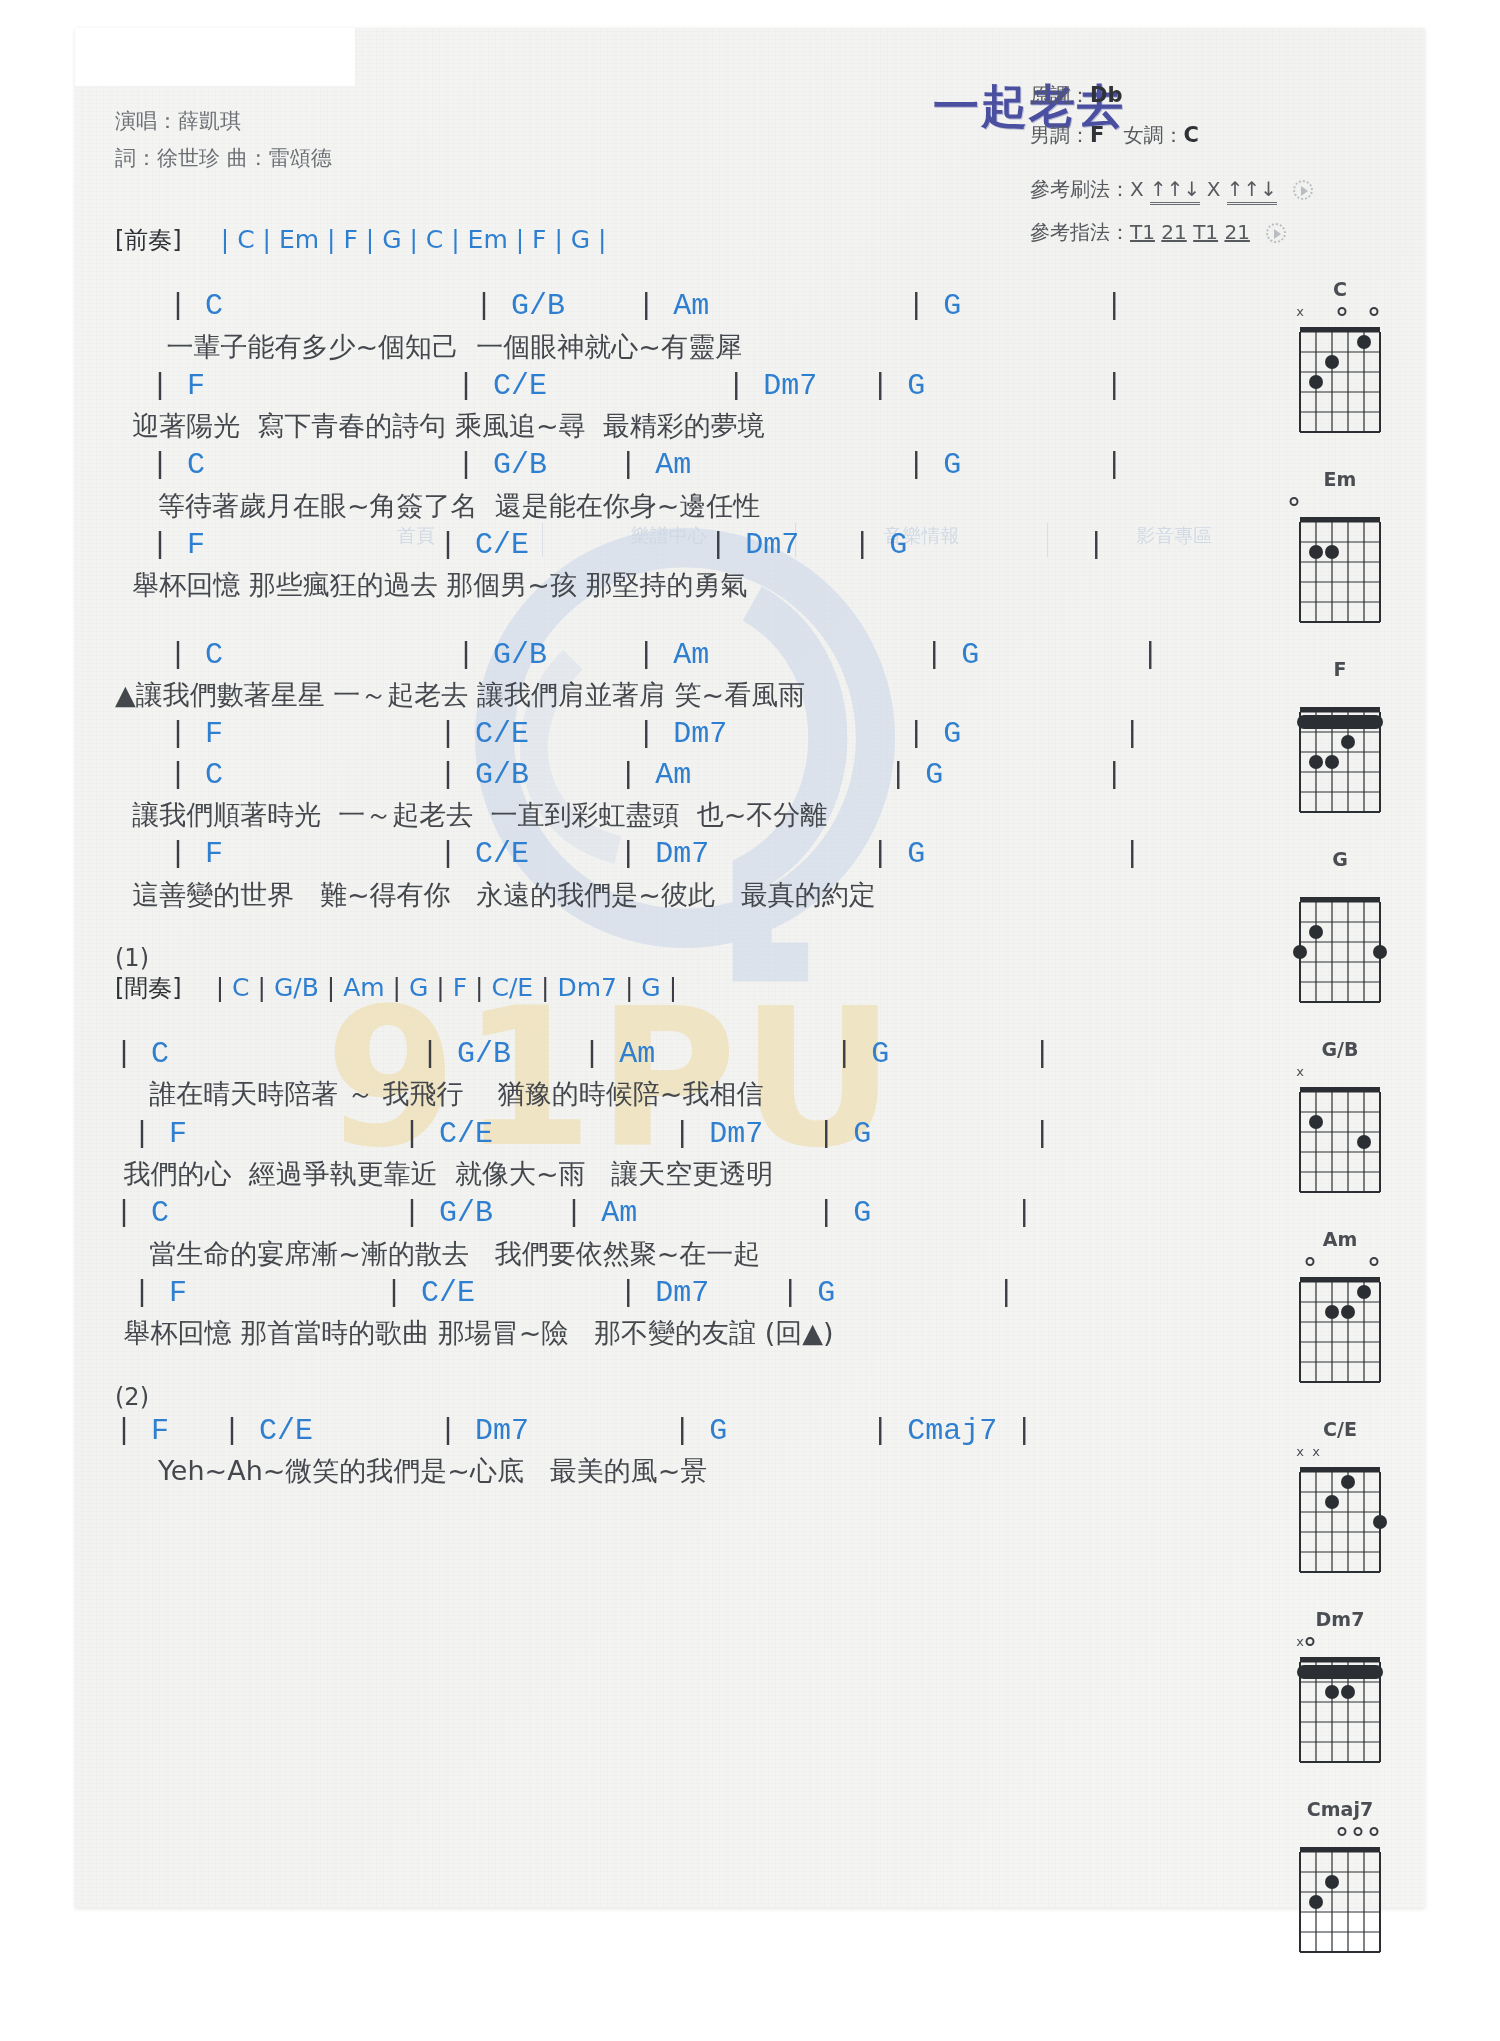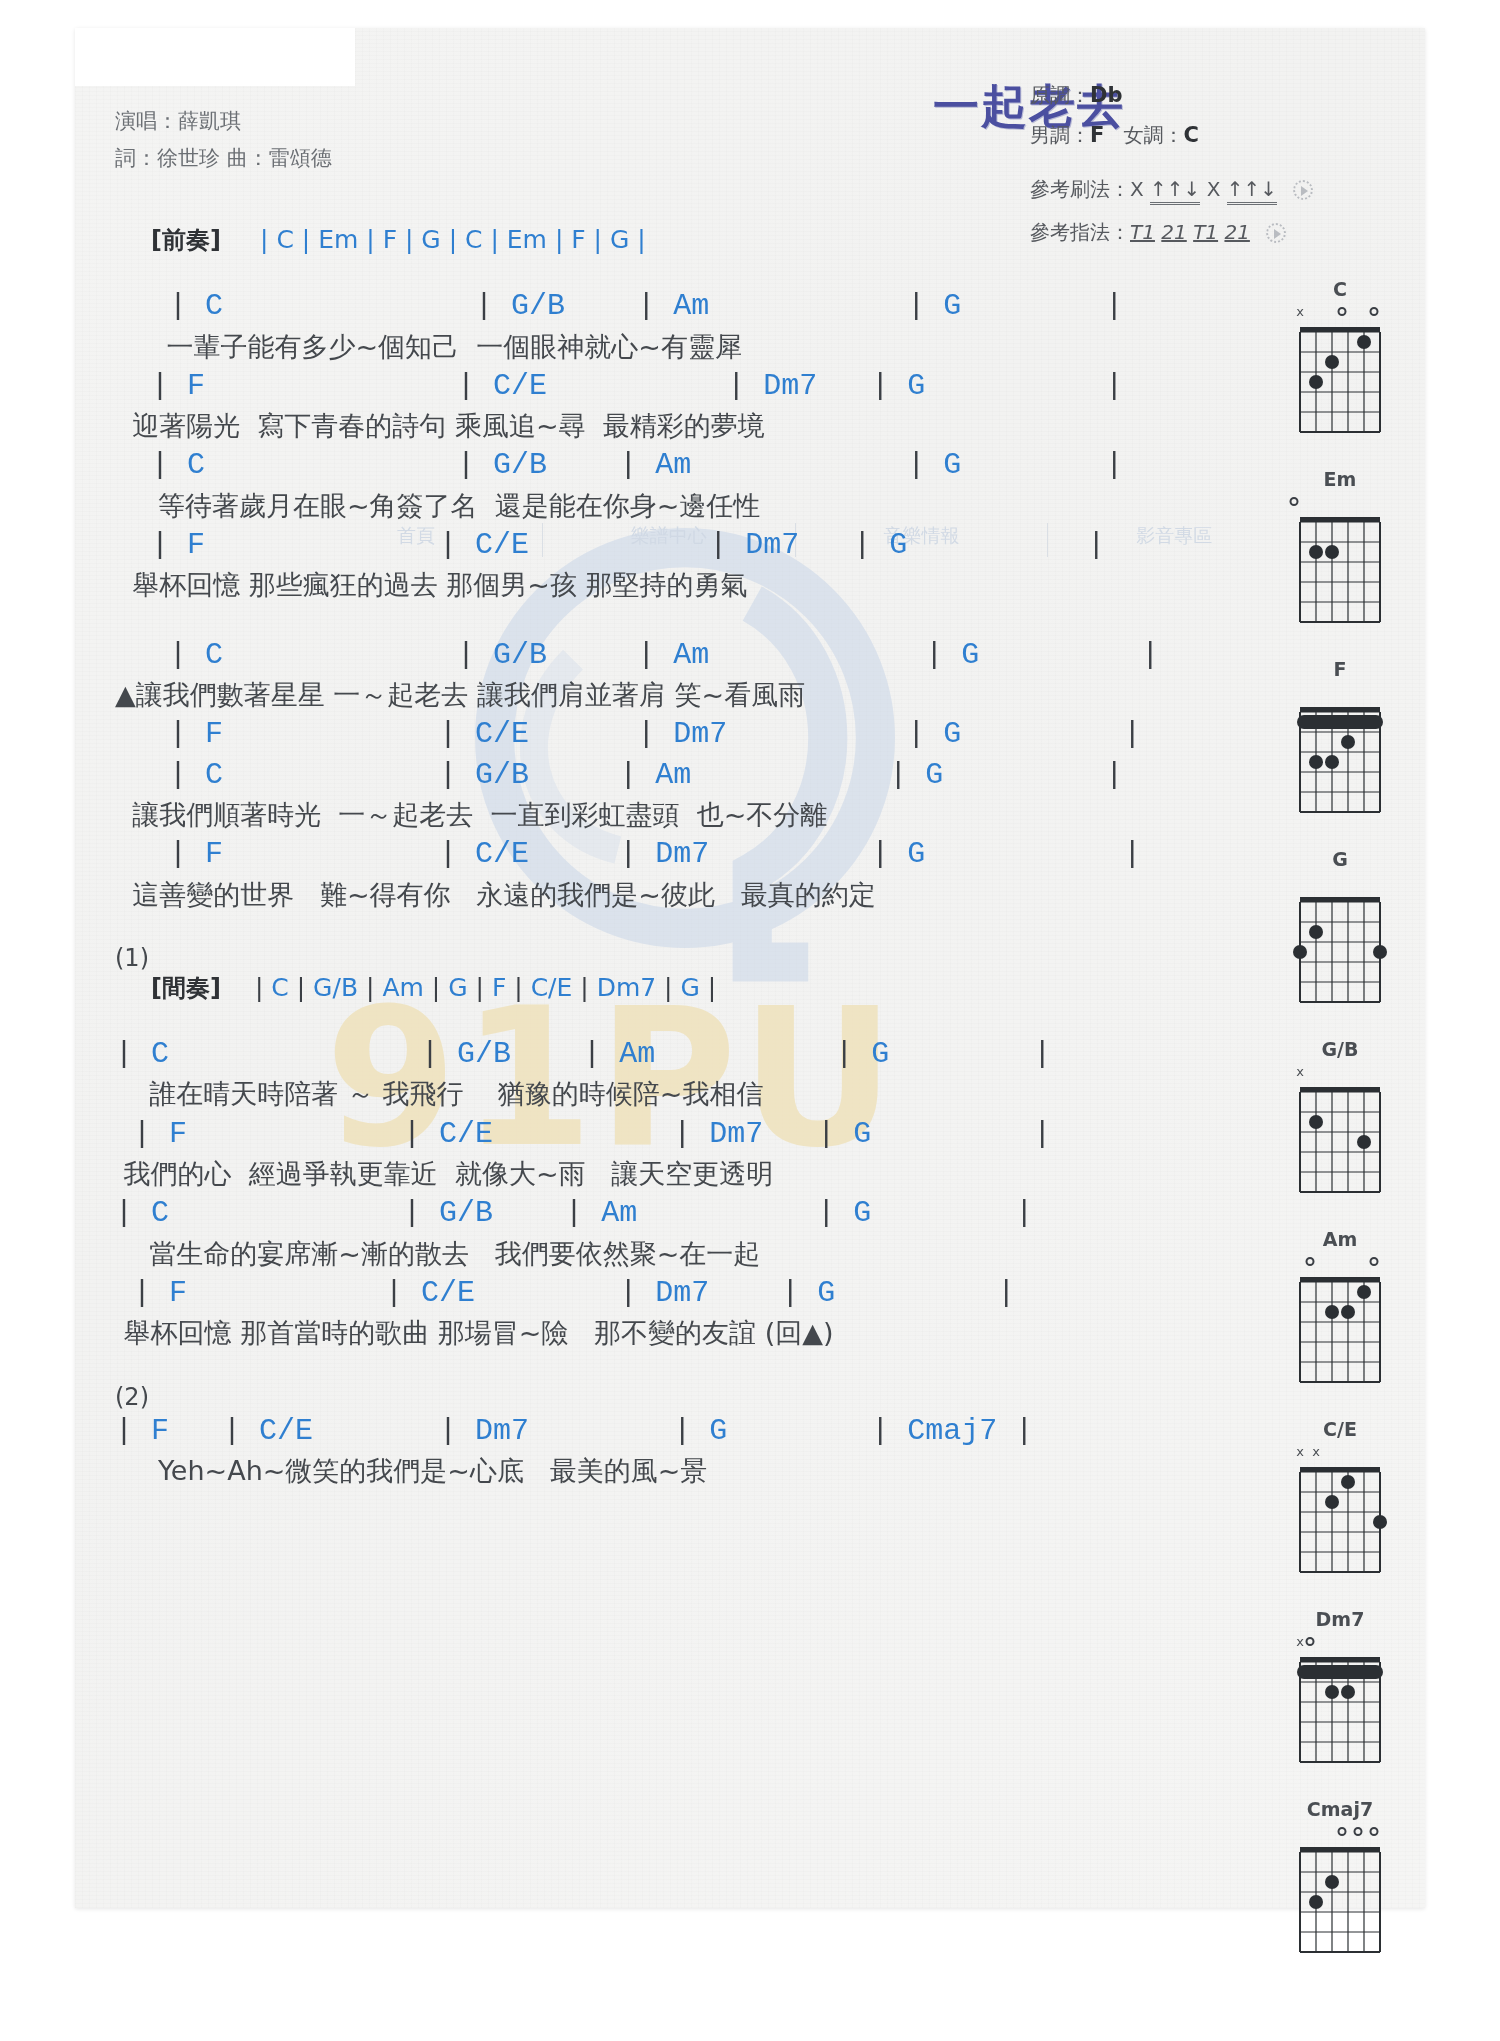--- a/index.html
+++ b/index.html
@@ -51,32 +51,32 @@
   .credits{ position:absolute; left:40px; top:75px; color:#6b6f74; font-size:21px; line-height:1.75; }
   .title{
     position:absolute; left:0; right:0; top:48px;
     text-align:right; color:#4b4fa0; font-size:46px; font-weight:bold;
     letter-spacing:2px; padding-right:300px;
     text-shadow: 1px 1px 0 rgba(75,79,160,.35);
   }
   .keyblock{ position:absolute; left:955px; top:48px; color:#56595e; font-size:20px; line-height:1.9; }
   .keyblock b{ color:#2f3236; font-size:21px; }
   .strumblock{ position:absolute; left:955px; top:140px; color:#56595e; font-size:20px; line-height:2.15; }
-  .uline{ text-decoration: underline; font-style: italic; }
+  .uline{ text-decoration: underline; }
   .dbl{ border-bottom:3px double #6b6f74; padding-bottom:1px; }
   .spk{
     display:inline-block; width:20px; height:20px; border-radius:50%;
     border:2px dotted #b9bcc1; position:relative; vertical-align:-4px; margin-left:10px;
   }
   .spk::after{
     content:""; position:absolute; left:6px; top:4px;
     border-left:7px solid #b9bcc1; border-top:5px solid transparent; border-bottom:5px solid transparent;
   }
   .body{ position:absolute; left:40px; top:196px; width:1120px; }
-  .sec-label{ color:#2f3236; font-size:24px; font-weight:bold;margin-left:36px; }
+  .sec-label{ color:#2f3236; font-size:24px; font-weight:normal; }
   .chordline{ color:#2f7fd0; font-size:30px; white-space:pre; line-height:1.35;
               font-family:Liberation Mono, monospace; }
   .chordline .bar{ color:#3b3f45; }
   .lyricline{ color:#44484d; font-size:27px; white-space:pre; line-height:1.45; }
   .mark{ color:#44484d; font-size:24px; }
   .gap{ height:30px; }
   .inline-seq{ font-size:25px; color:#2f7fd0; white-space:pre;margin-left:34px; }
   .inline-seq .bar{ color:#3b3f45; }
   
   .diagrams{ position:absolute; left:1190px; top:250px; width:150px; }

